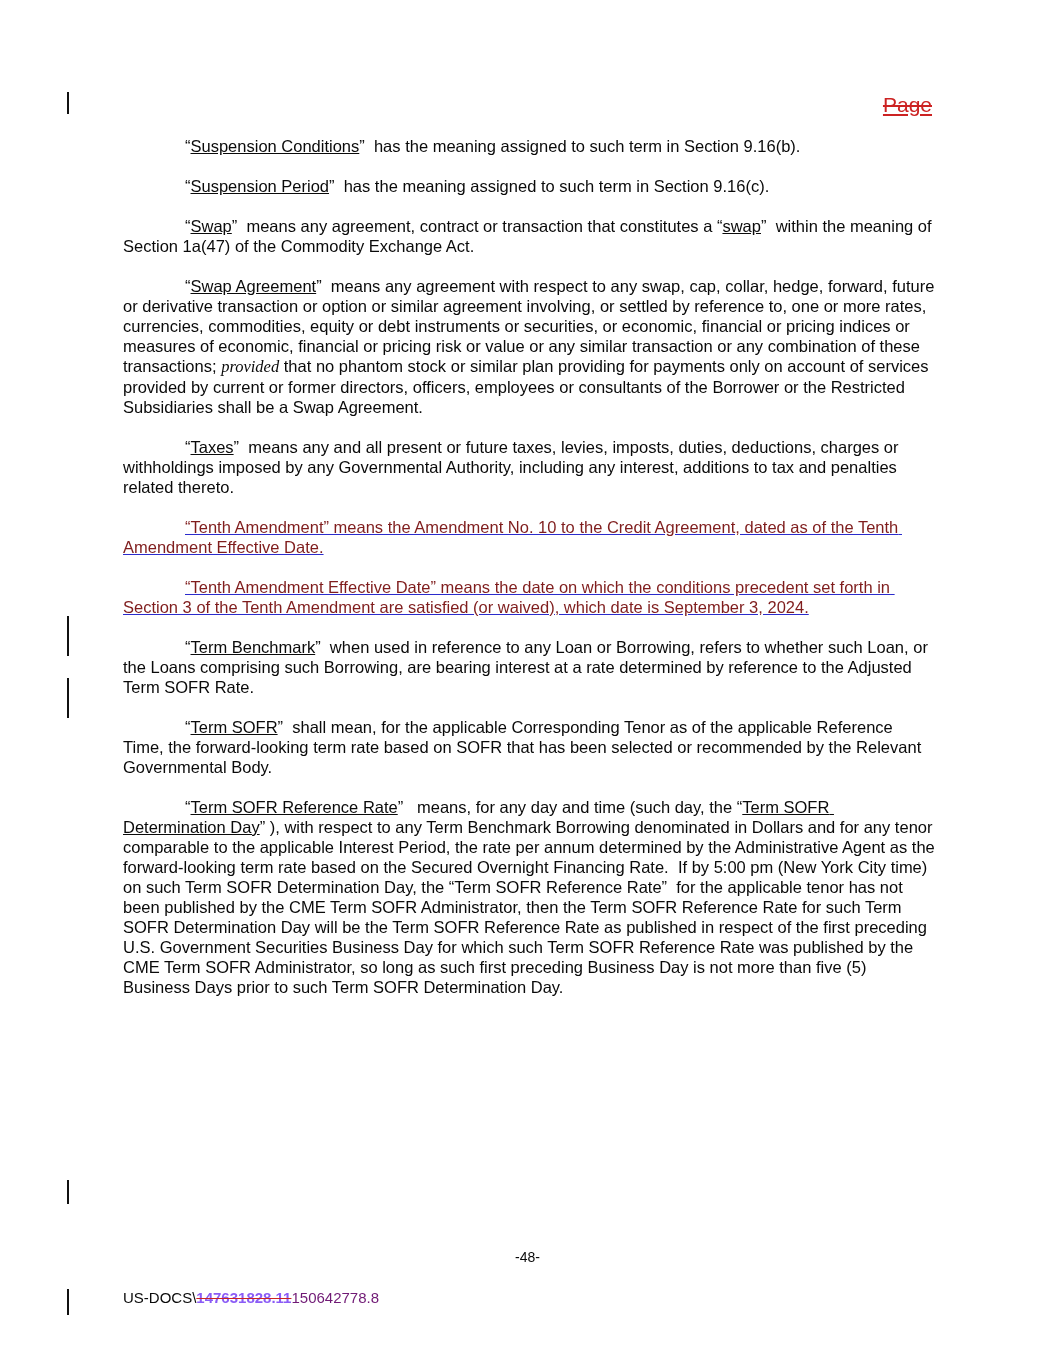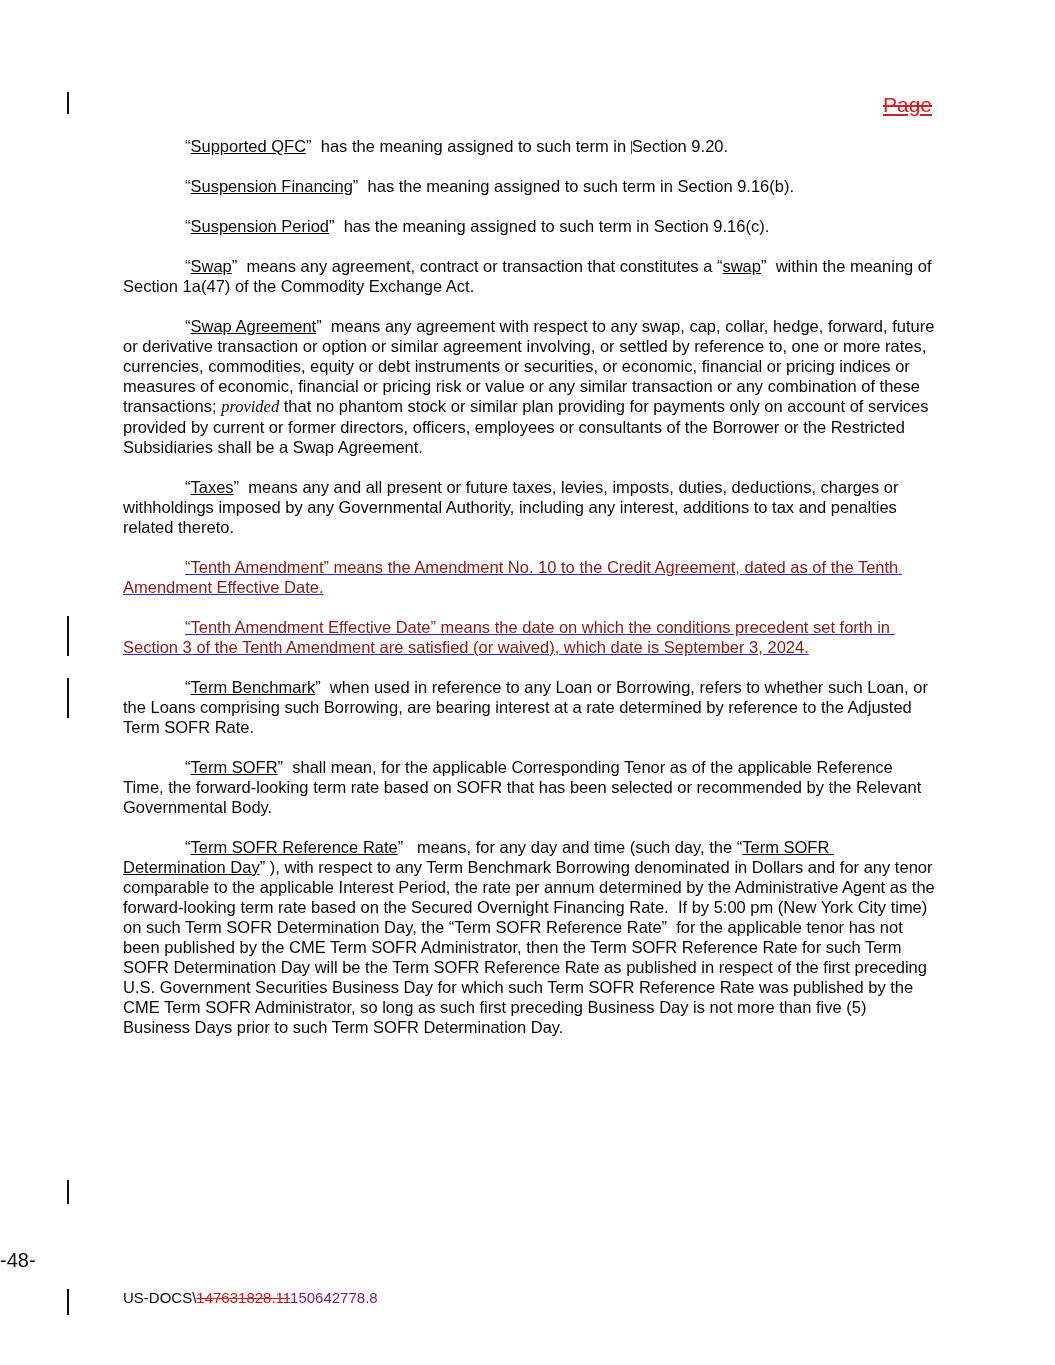--- a/index.html
+++ b/index.html
@@ -57,32 +57,34 @@
     position: absolute;
     left: 67px;
     width: 2px;
     background: #111;
   }
   .page-number {
     position: absolute;
     top: 1249px;
     left: 0;
     width: 100%;
-    font-size: 20px;
+    text-align: center;
+    font-size: 14px;
   }
   .doc-footer {
     position: absolute;
     top: 1289px;
     left: 123px;
     font-size: 15px;
   }
   .footer-deleted {
-    color: #b91c1c;
+    color: #8b5cf6;
     text-decoration: line-through;
     text-decoration-color: #cc2222;
+    font-weight: bold;
   }
   .footer-inserted {
     color: #701a75;
     text-decoration-color: #2b2bcc;
   }
 </style>
 </head>
 <body>
 
 <div class="page">
@@ -91,22 +93,21 @@
   <div class="change-bar" style="top:616px;height:40px;"></div>
   <div class="change-bar" style="top:678px;height:40px;"></div>
   <div class="change-bar" style="top:1180px;height:24px;"></div>
   <div class="change-bar" style="top:1289px;height:26px;"></div>
 
   <div class="header-line">
     <span class="deleted-field">Page</span>
   </div>
 
   <div class="content" id="doc-body">
-      <p class="para"><span>“</span><span class="term">Supported QFC</span><span>”  has the meaning assigned to such term in </span><span class="anchor-mark"></span><span>Section 9.20.</span></p>
-      <p class="para"><span>“</span><span class="term">Suspension Financing</span><span>”  has the meaning assigned to such term in Section 9.16(b).</span></p>
+      <p class="para"><span>“</span><span class="term">Suspension Conditions</span><span>”  has the meaning assigned to such term in Section 9.16(b).</span></p>
       <p class="para"><span>“</span><span class="term">Suspension Period</span><span>”  has the meaning assigned to such term in Section 9.16(c).</span></p>
       <p class="para"><span>“</span><span class="term">Swap</span><span>”  means any agreement, contract or transaction that constitutes a “</span><span class="term">swap</span><span>”  within the meaning of Section 1a(47) of the Commodity Exchange Act.</span></p>
       <p class="para"><span>“</span><span class="term">Swap Agreement</span><span>”  means any agreement with respect to any swap, cap, collar, hedge, forward, future or derivative transaction or option or similar agreement involving, or settled by reference to, one or more rates, currencies, commodities, equity or debt instruments or securities, or economic, financial or pricing indices or measures of economic, financial or pricing risk or value or any similar transaction or any combination of these transactions; </span><span class="provided">provided</span><span> that no phantom stock or similar plan providing for payments only on account of services provided by current or former directors, officers, employees or consultants of the Borrower or the Restricted Subsidiaries shall be a Swap Agreement.</span></p>
       <p class="para"><span>“</span><span class="term">Taxes</span><span>”  means any and all present or future taxes, levies, imposts, duties, deductions, charges or withholdings imposed by any Governmental Authority, including any interest, additions to tax and penalties related thereto.</span></p>
       <p class="para ins"><span>“Tenth Amendment” means the Amendment No. 10 to the Credit Agreement, dated as of the Tenth Amendment Effective Date.</span></p>
       <p class="para ins"><span>“Tenth Amendment Effective Date” means the date on which the conditions precedent set forth in Section 3 of the Tenth Amendment are satisfied (or waived), which date is September 3, 2024.</span></p>
       <p class="para"><span>“</span><span class="term">Term Benchmark</span><span>”  when used in reference to any Loan or Borrowing, refers to whether such Loan, or the Loans comprising such Borrowing, are bearing interest at a rate determined by reference to the Adjusted Term SOFR Rate.</span></p>
       <p class="para"><span>“</span><span class="term">Term SOFR</span><span>”  shall mean, for the applicable Corresponding Tenor as of the applicable Reference Time, the forward-looking term rate based on SOFR that has been selected or recommended by the Relevant Governmental Body.</span></p>
       <p class="para"><span>“</span><span class="term">Term SOFR Reference Rate</span><span>”   means, for any day and time (such day, the “</span><span class="term">Term SOFR Determination Day</span><span>” ), with respect to any Term Benchmark Borrowing denominated in Dollars and for any tenor comparable to the applicable Interest Period, the rate per annum determined by the Administrative Agent as the forward-looking term rate based on the Secured Overnight Financing Rate.  If by 5:00 pm (New York City time) on such Term SOFR Determination Day, the “Term SOFR Reference Rate”  for the applicable tenor has not been published by the CME Term SOFR Administrator, then the Term SOFR Reference Rate for such Term SOFR Determination Day will be the Term SOFR Reference Rate as published in respect of the first preceding U.S. Government Securities Business Day for which such Term SOFR Reference Rate was published by the CME Term SOFR Administrator, so long as such first preceding Business Day is not more than five (5) Business Days prior to such Term SOFR Determination Day.</span></p>
     </div>

